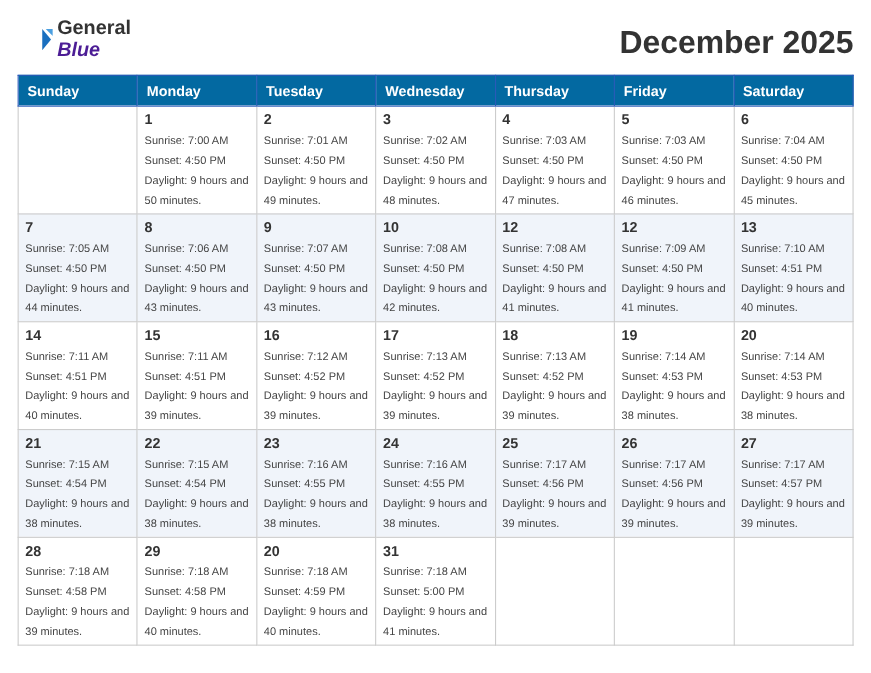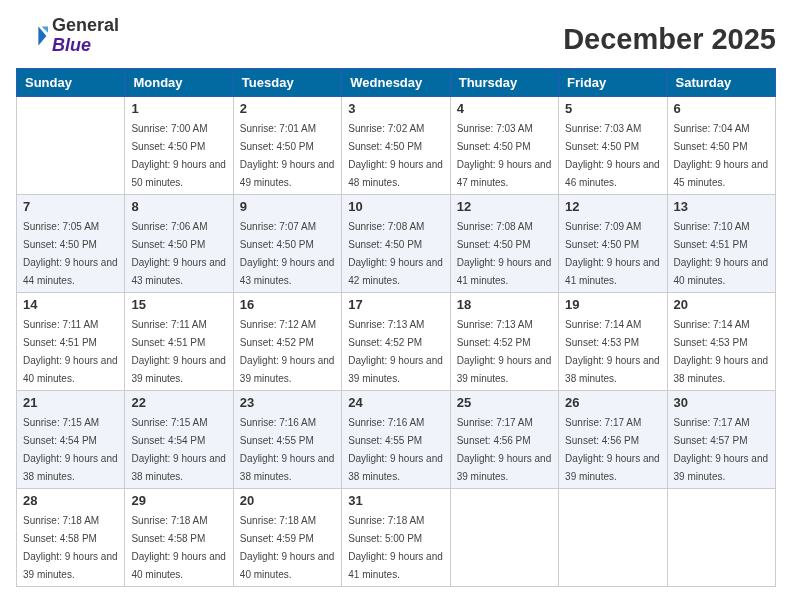--- a/index.html
+++ b/index.html
@@ -224,21 +224,21 @@
       </td>
         <td>
         <span class="day-number">25</span>
         <span class="day-info">Sunrise: 7:17 AM<br>Sunset: 4:56 PM<br>Daylight: 9 hours and 39 minutes.</span>
       </td>
         <td>
         <span class="day-number">26</span>
         <span class="day-info">Sunrise: 7:17 AM<br>Sunset: 4:56 PM<br>Daylight: 9 hours and 39 minutes.</span>
       </td>
         <td>
-        <span class="day-number">30</span>
+        <span class="day-number">27</span>
         <span class="day-info">Sunrise: 7:17 AM<br>Sunset: 4:57 PM<br>Daylight: 9 hours and 39 minutes.</span>
       </td>
       </tr>
       <tr class="row-white">
         <td>
         <span class="day-number">28</span>
         <span class="day-info">Sunrise: 7:18 AM<br>Sunset: 4:58 PM<br>Daylight: 9 hours and 39 minutes.</span>
       </td>
         <td>
         <span class="day-number">29</span>

